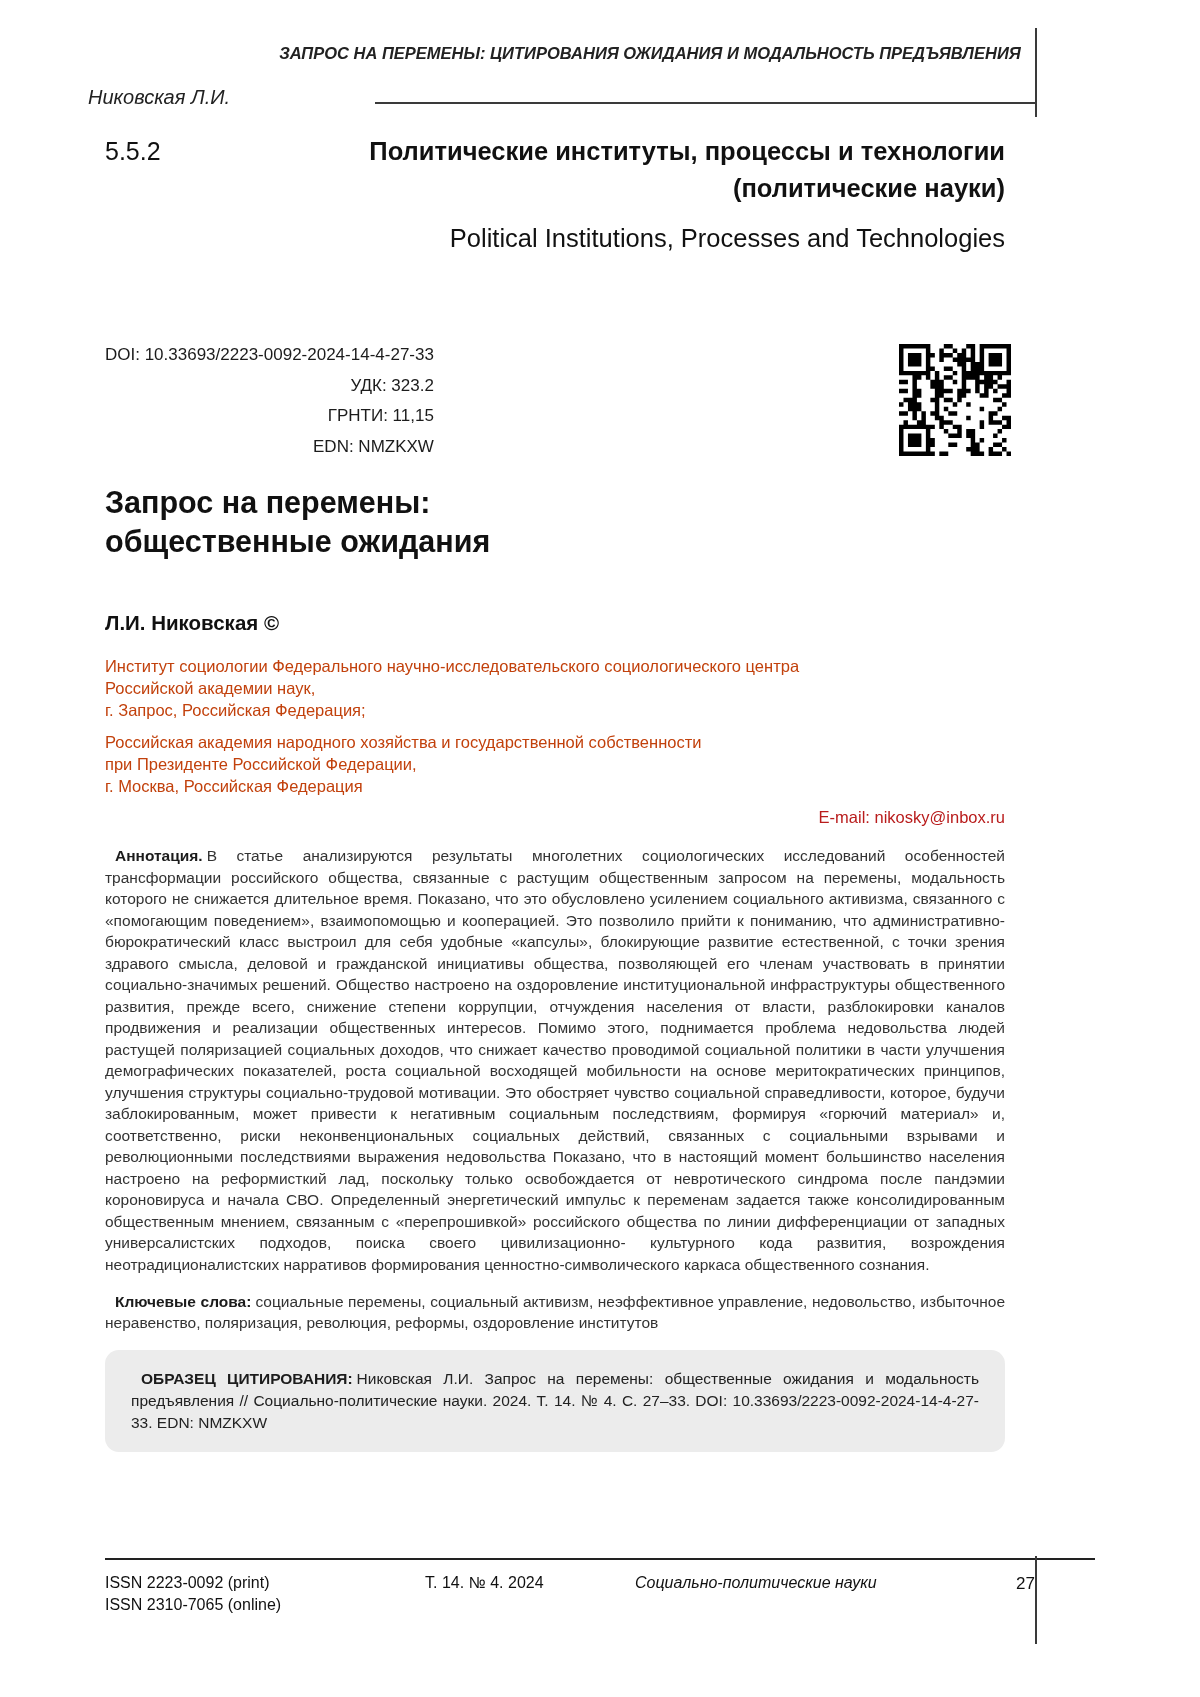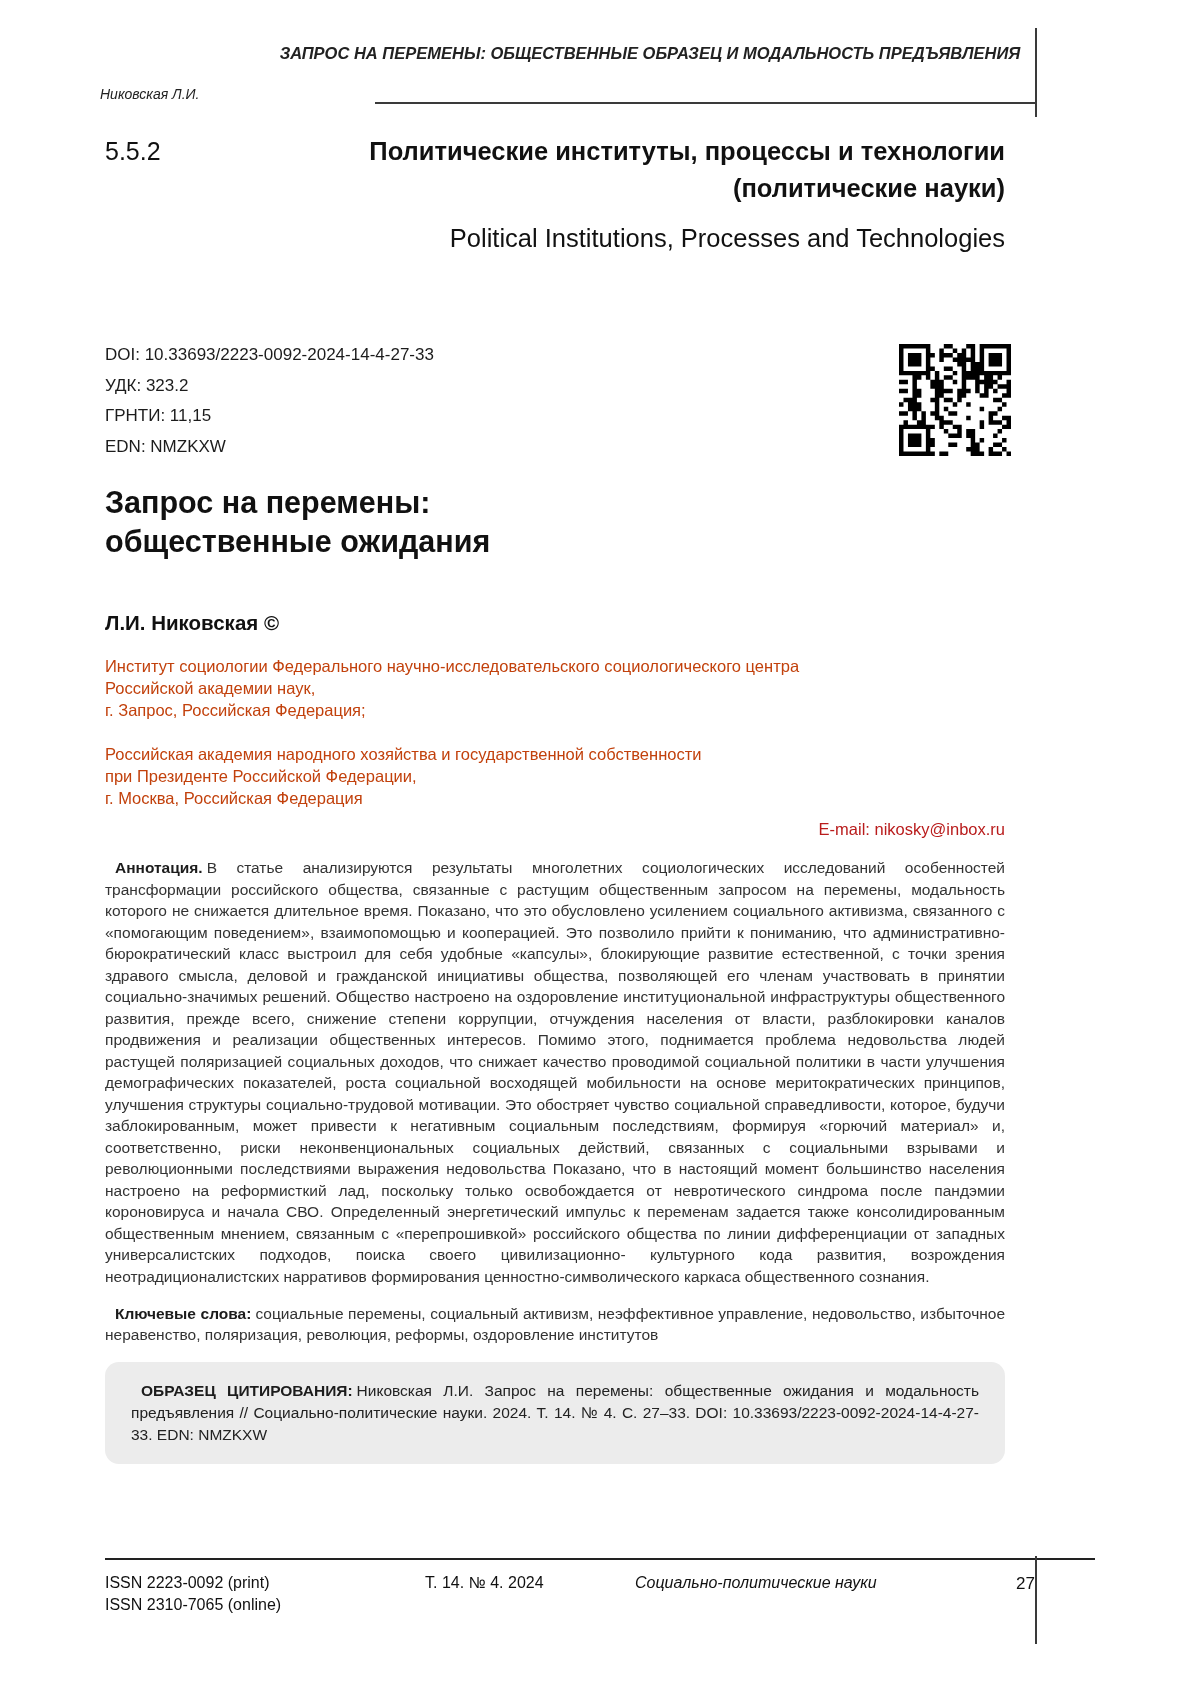--- a/index.html
+++ b/index.html
@@ -1,63 +1,63 @@
 <!DOCTYPE html>
 <html><head>
 <meta charset="utf-8">
 <style>
   html,body{margin:0;padding:0;background:#ffffff;}
   .page{position:relative;width:1200px;height:1697px;background:#fff;color:#1c1c1c;
         font-family:"Liberation Sans",sans-serif;overflow:hidden;}
 
   .running-head{position:absolute;top:44px;left:650px;transform:translateX(-50%);
         white-space:nowrap;font-style:italic;font-weight:bold;font-size:16.5px;color:#222;}
-  .author-head{position:absolute;top:86px;left:100px;font-style:italic;font-size:14px;color:#222;}
+  .author-head{position:absolute;top:86px;left:88px;font-style:italic;font-size:20px;color:#222;}
   .head-rule{position:absolute;top:102px;left:375px;width:661px;border-top:2px solid #3a3a3a;}
   .vrule{position:absolute;left:1035px;width:2px;background:#3a3a3a;}
   .vrule-top{top:28px;height:89px;}
   .vrule-bottom{top:1556px;height:88px;}
 
   .section-row{position:absolute;top:133px;left:105px;width:900px;display:flex;
         justify-content:space-between;align-items:flex-start;}
   .section-number{font-size:25px;padding-top:4px;color:#111;}
   .section-titles{text-align:right;}
   .sec-ru{font-weight:bold;font-size:25.5px;line-height:37px;color:#111;}
   .sec-en{font-size:25.5px;margin-top:17px;color:#111;}
 
-  .meta{position:absolute;top:340px;left:105px;font-size:17px;line-height:30.5px;color:#1c1c1c;}
+  .meta{position:absolute;top:340px;left:105px;font-size:17px;line-height:30.5px;color:#1c1c1c;text-align:right;}
 
   .qr{position:absolute;top:344px;left:899px;width:112px;height:112px;}
   .qr svg{width:100%;height:100%;display:block;}
 
   .content{position:absolute;top:483px;left:105px;width:900px;}
   .title{margin:0;font-size:30.5px;line-height:39px;font-weight:bold;color:#111;}
   .author{margin-top:50px;font-size:20.5px;font-weight:bold;color:#111;}
   .affil{margin-top:20px;font-size:16.5px;line-height:22px;color:#c2410c;}
-  .affil.second{margin-top:22px;}
+  .affil.second{margin-top:10px;}
   .email{margin-top:11px;font-size:16.5px;color:#b91c1c;text-align:right;}
   .abstract{margin-top:18px;font-size:15.5px;line-height:21.5px;text-align:justify;color:#333;}
   .keywords{margin-top:12px;font-size:15.5px;line-height:21.5px;text-align:justify;color:#333;}
   .runin{font-weight:bold;color:#1c1c1c;margin-right:4px;margin-left:10px;}
   .citation-box{margin-top:16px;background:#ececec;border-radius:14px;padding:18px 26px;
         font-size:15.5px;line-height:22px;text-align:justify;color:#222;}
 
   .footer-rule{position:absolute;top:1558px;left:105px;width:990px;border-top:2px solid #222;}
   .footer{position:absolute;top:1572px;left:105px;width:990px;font-size:16px;color:#111;}
   .footer .issn{position:absolute;left:0;top:0;line-height:22px;}
   .footer .volume{position:absolute;left:320px;top:2px;}
   .footer .journal{position:absolute;left:530px;top:2px;font-style:italic;}
   .footer .pagenum{position:absolute;left:911px;top:2px;font-size:17px;}
 </style>
 </head>
 <body>
 
 <div class="page">
 
-  <div class="running-head">ЗАПРОС НА ПЕРЕМЕНЫ: ОБЩЕСТВЕННЫЕ ОБРАЗЕЦ И МОДАЛЬНОСТЬ ПРЕДЪЯВЛЕНИЯ</div>
+  <div class="running-head">ЗАПРОС НА ПЕРЕМЕНЫ: ЦИТИРОВАНИЯ ОЖИДАНИЯ И МОДАЛЬНОСТЬ ПРЕДЪЯВЛЕНИЯ</div>
   <div class="author-head">Никовская Л.И.</div>
   <div class="head-rule"></div>
   <div class="vrule vrule-top"></div>
 
   <div class="section-row">
     <div class="section-number">5.5.2</div>
     <div class="section-titles">
       <div class="sec-ru">
         <div>Политические институты, процессы и технологии</div>
         <div>(политические науки)</div>

